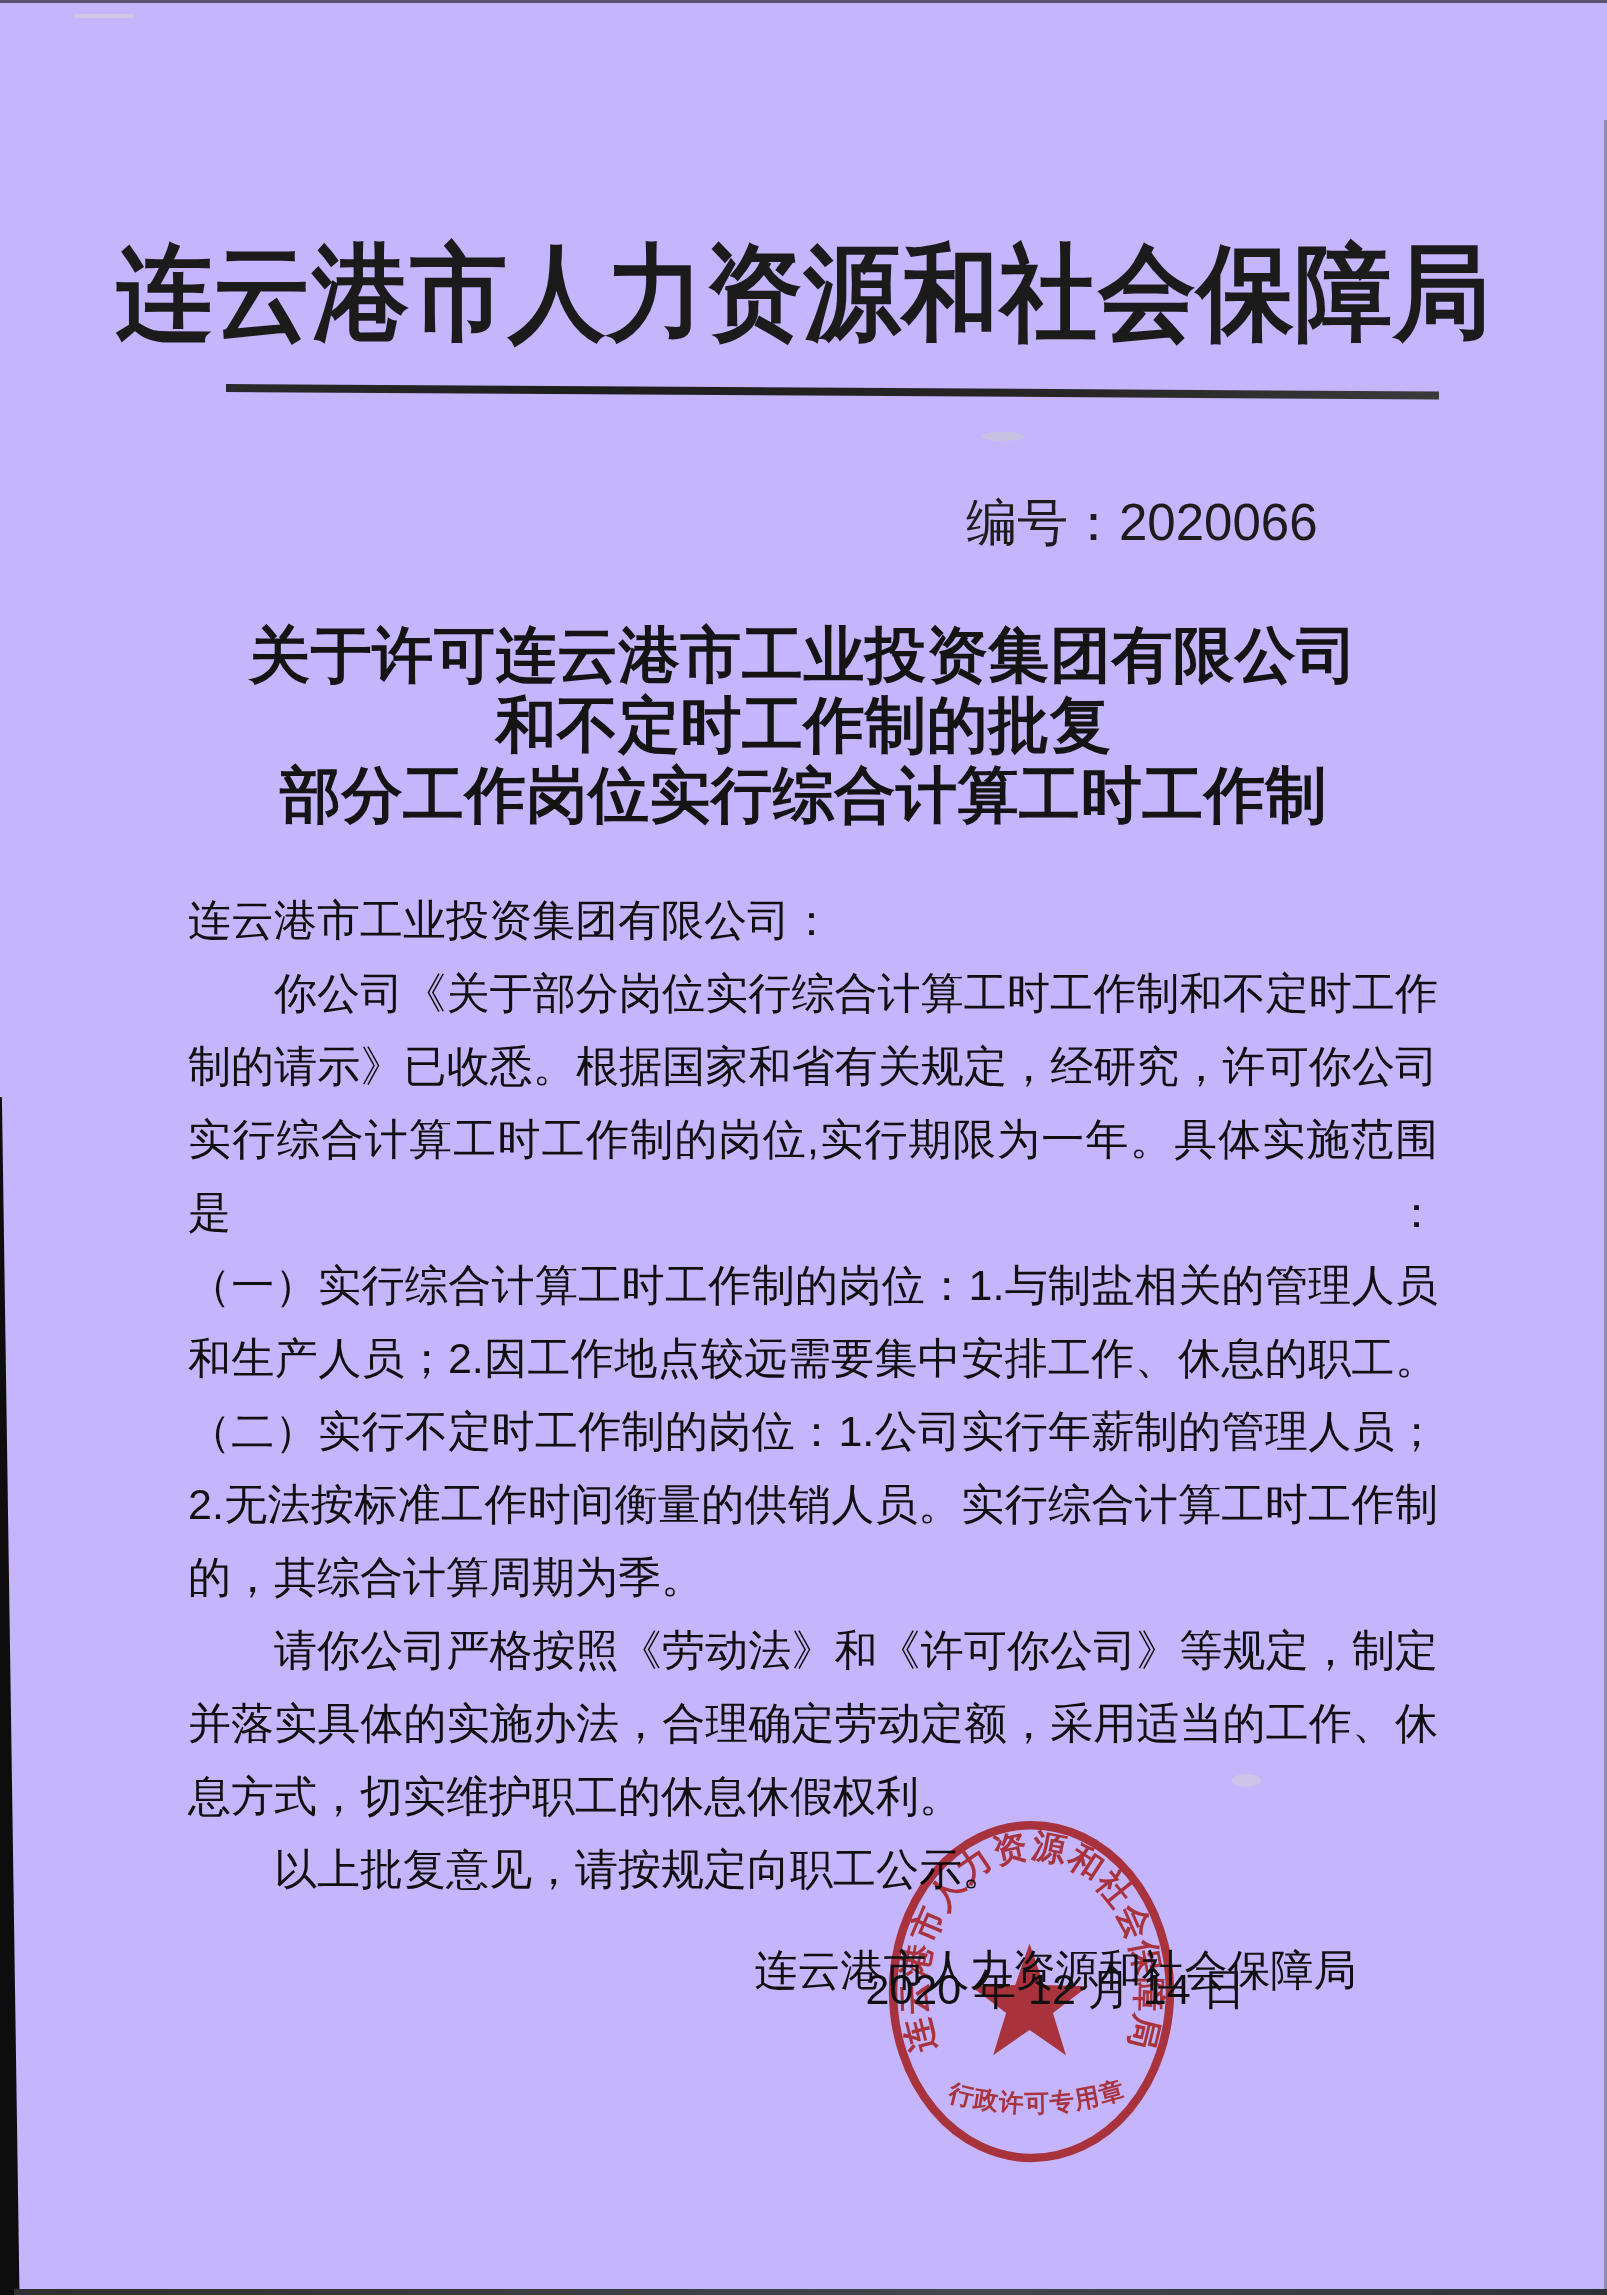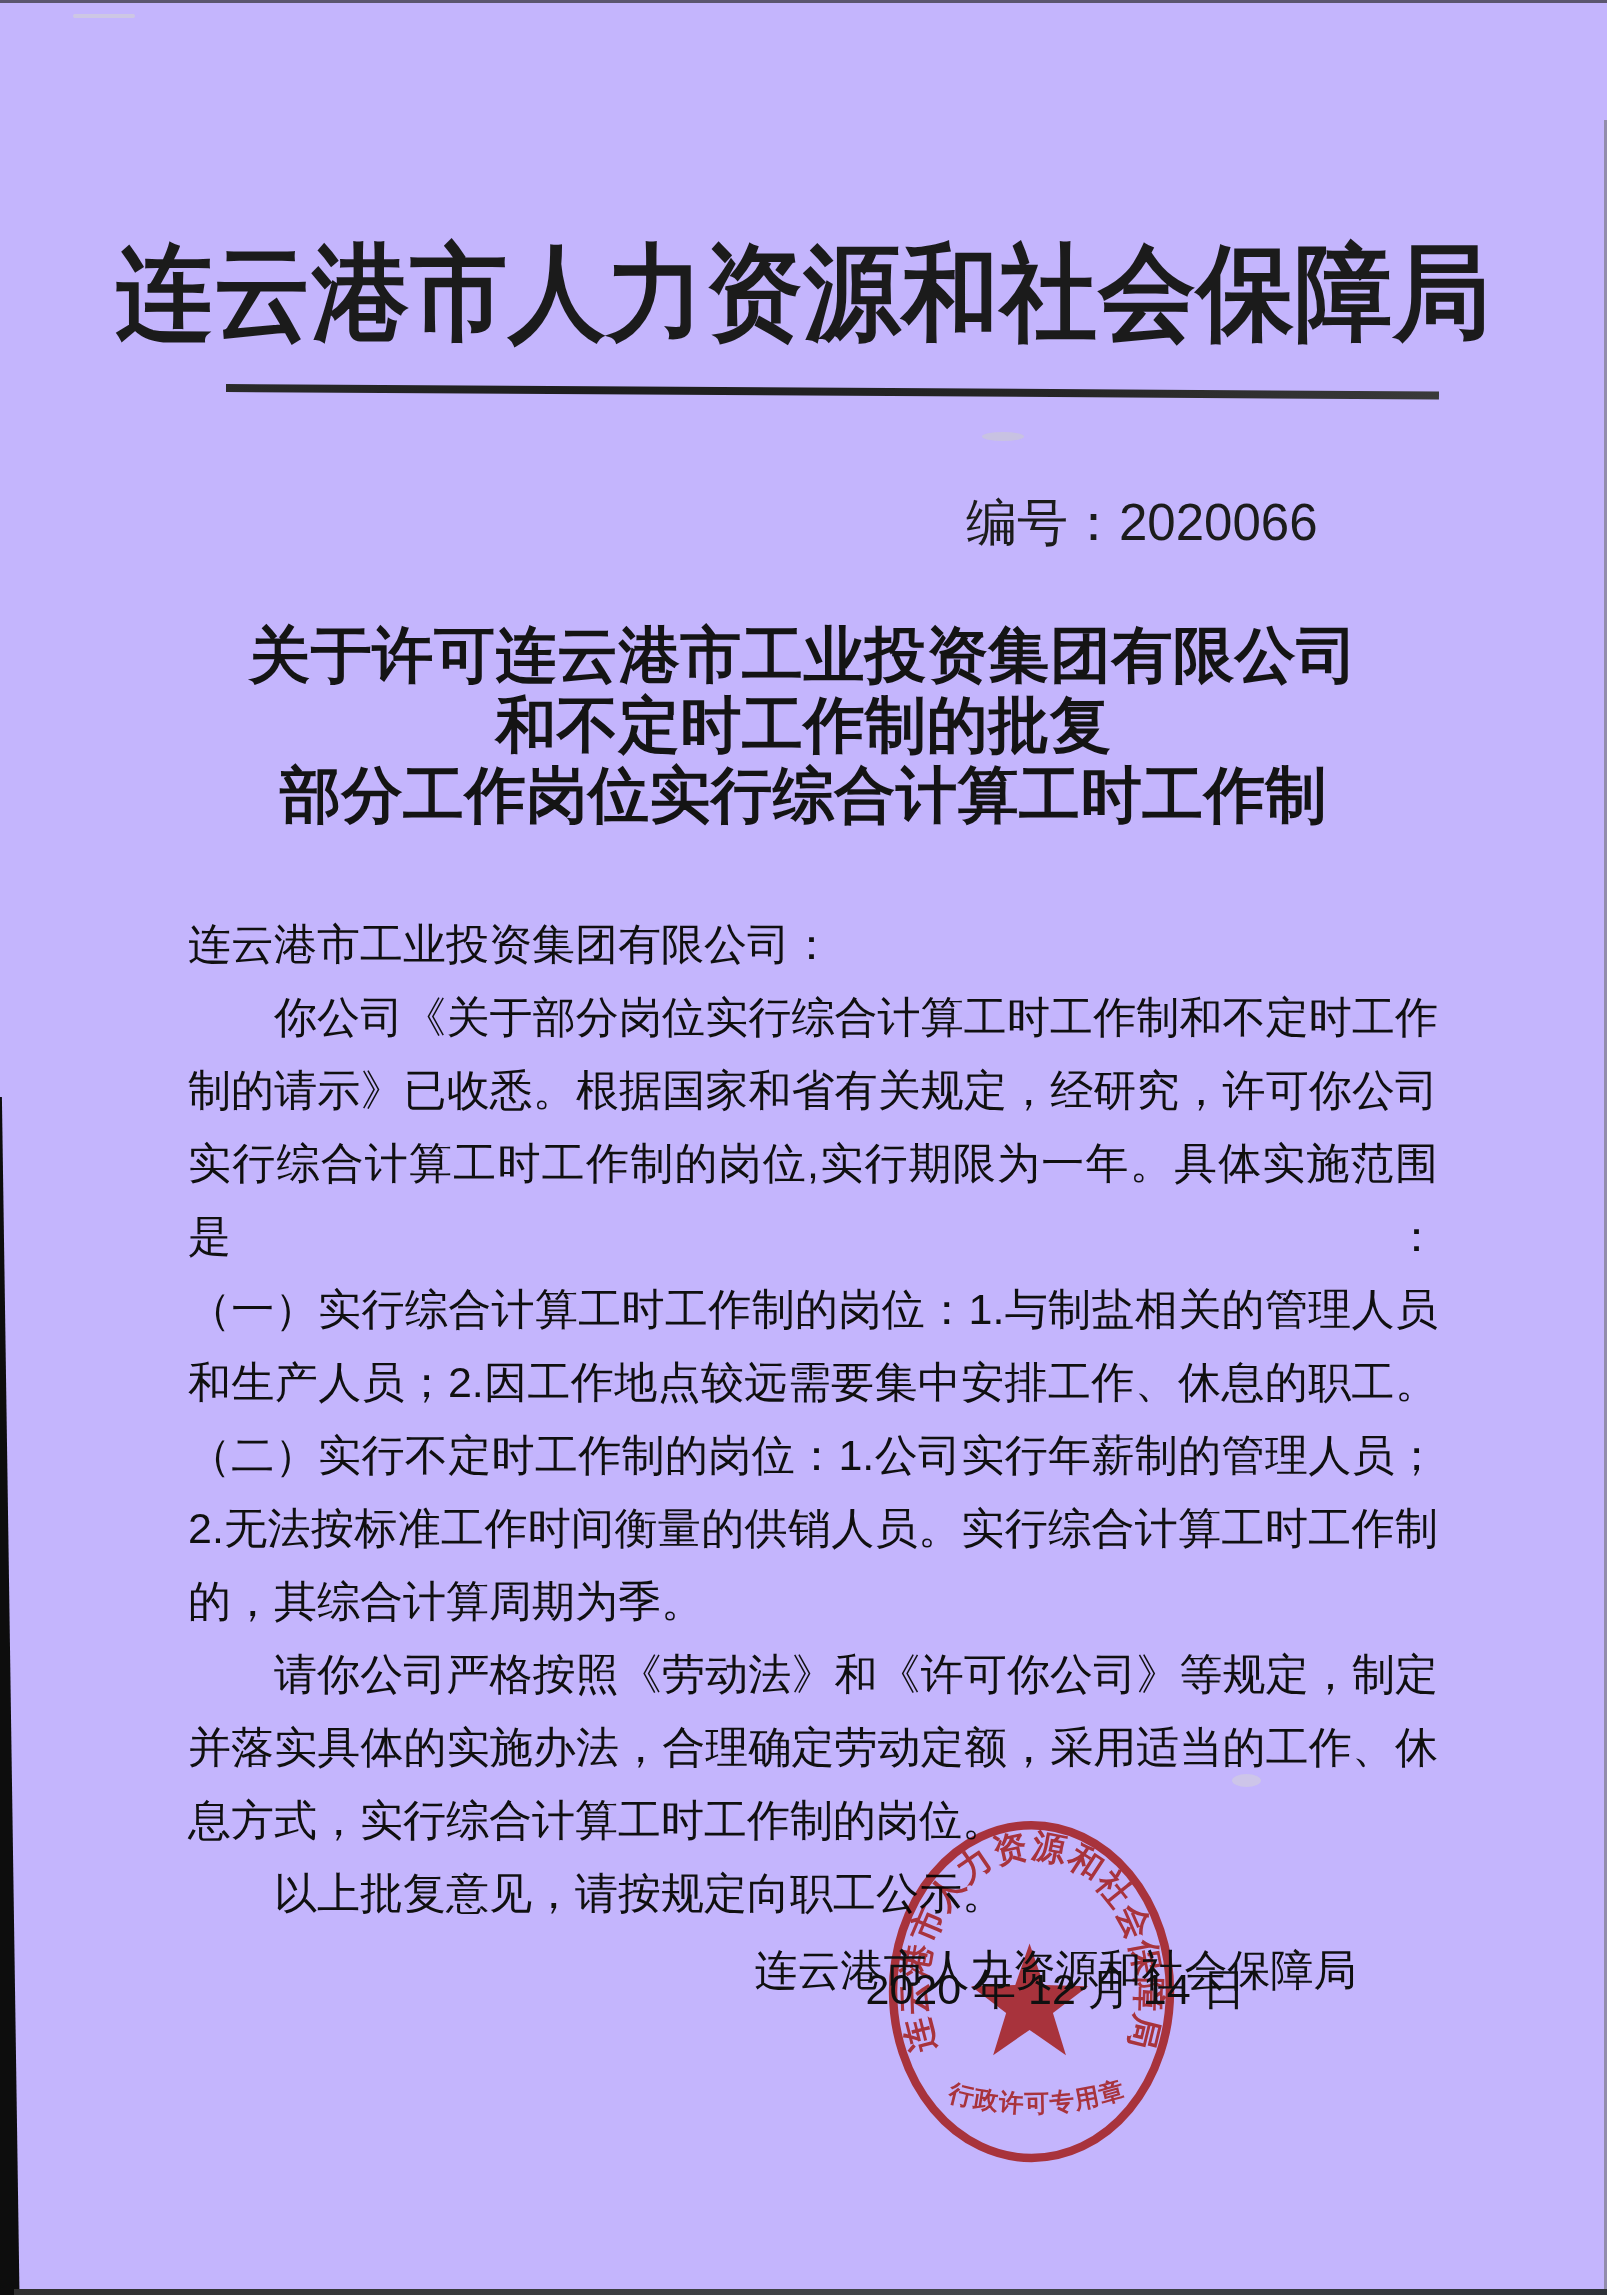--- a/index.html
+++ b/index.html
@@ -24,21 +24,21 @@
     position:absolute; top:500px; left:966px;
     font-size:51px; line-height:45px; color:#1c1c1c; font-weight:500;
   }
   .doc-title {
     position:absolute; top:620px; left:0; width:100%;
     text-align:center; font-size:61px; line-height:70px;
     font-weight:700; color:#141414; letter-spacing:0.6px;
   }
   
   .body-text {
-    position:absolute; top:908px; left:188px; width:1250px;
+    position:absolute; top:884px; left:188px; width:1250px;
     font-size:43px; line-height:73px; color:#101010; font-weight:500;
   }
   .bline { width:100%; }
   .fill { text-align:justify; text-align-last:justify; text-justify:inter-character; }
   .indent { text-indent:86px; }
   
   .sig-name {
     position:absolute; top:1940px; left:682px; width:747px;
     text-align:center; font-size:43px; line-height:61px;
     color:#101010; font-weight:500;
@@ -87,21 +87,21 @@
     <div class="bline fill indent">你公司《关于部分岗位实行综合计算工时工作制和不定时工作</div>
     <div class="bline fill">制的请示》已收悉。根据国家和省有关规定，经研究，许可你公司</div>
     <div class="bline fill">实行综合计算工时工作制的岗位,实行期限为一年。具体实施范围是：</div>
     <div class="bline fill">（一）实行综合计算工时工作制的岗位：1.与制盐相关的管理人员</div>
     <div class="bline fill">和生产人员；2.因工作地点较远需要集中安排工作、休息的职工。</div>
     <div class="bline fill">（二）实行不定时工作制的岗位：1.公司实行年薪制的管理人员；</div>
     <div class="bline fill">2.无法按标准工作时间衡量的供销人员。实行综合计算工时工作制</div>
     <div class="bline">的，其综合计算周期为季。</div>
     <div class="bline fill indent">请你公司严格按照《劳动法》和《许可你公司》等规定，制定</div>
     <div class="bline fill">并落实具体的实施办法，合理确定劳动定额，采用适当的工作、休</div>
-    <div class="bline">息方式，实行综合计算工时工作制的岗位。</div>
+    <div class="bline">息方式，切实维护职工的休息休假权利。</div>
     <div class="bline indent">以上批复意见，请按规定向职工公示。</div>
   </div>
 
   <svg class="seal" viewBox="0 0 460 540" xmlns="http://www.w3.org/2000/svg">
     <defs>
       <path id="sealArc" d="M 85 360 A 163 205 0 1 1 375 360" fill="none"></path>
       <path id="sealBottomArc" d="M 95 432 Q 230 472 365 432" fill="none"></path>
     </defs>
     <ellipse cx="230" cy="267" rx="213" ry="256" fill="none" stroke-width="13" stroke="#d8372b"></ellipse>
     <polygon points="227,193 249,257 317,259 263,300 283,365 227,326 171,365 191,300 137,259 205,257" fill="#d8372b"></polygon>

